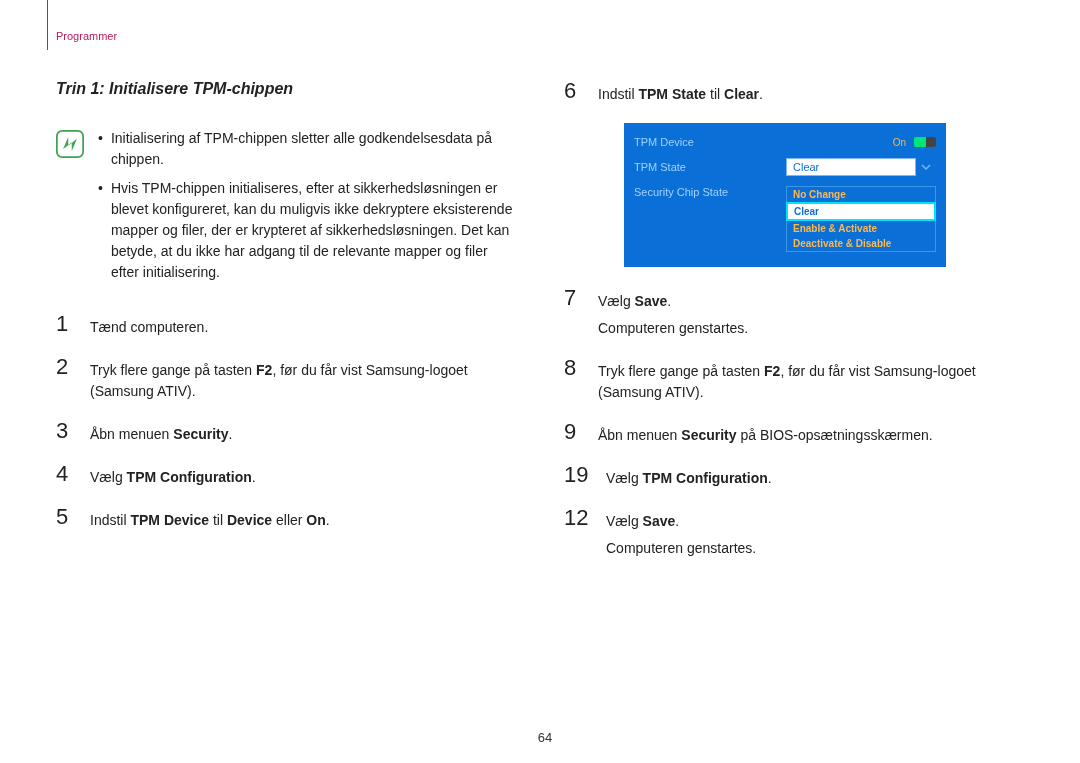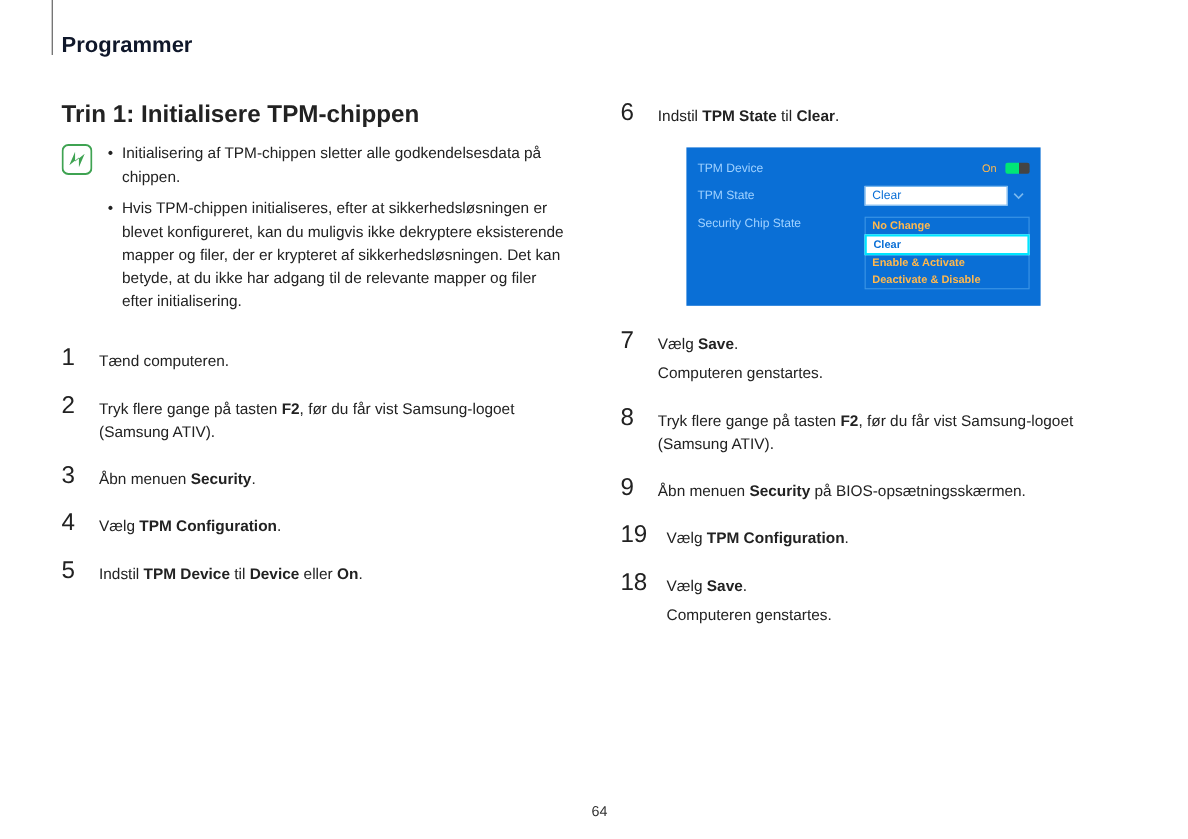--- a/index.html
+++ b/index.html
@@ -19,38 +19,38 @@
   }
   .vline {
     position: absolute;
     left: 47px;
     top: 0;
     width: 1px;
     height: 50px;
     background: #555;
   }
   .header {
-    font-size: 20px;
-    color: #0f172a;
+    font-size: 11px;
+    color: #be185d;
     margin-bottom: 38px;
     margin-left: 0;
-    font-weight: bold;
   }
   .columns {
     display: flex;
     gap: 48px;
   }
   .col {
     flex: 1;
     min-width: 0;
   }
   h2.section-title {
-    font-size: 22px;
+    font-size: 16px;
     font-weight: 700;
-    margin-bottom: 12px;
+    margin-bottom: 30px;
+    font-style: italic;
   }
   p.intro {
     line-height: 1.5;
     margin-bottom: 18px;
   }
   .note-box {
     display: flex;
     align-items: flex-start;
     gap: 14px;
     margin-bottom: 22px;
@@ -273,21 +273,21 @@
         </li>
         <li>
           <span class="step-num">9</span>
           <span class="step-body"><span>Åbn menuen </span><b>Security</b><span> på BIOS-opsætningsskærmen.</span></span>
         </li>
         <li>
           <span class="step-num wide">19</span>
           <span class="step-body"><span>Vælg </span><b>TPM Configuration</b><span>.</span></span>
         </li>
         <li>
-          <span class="step-num wide">18</span>
+          <span class="step-num wide">12</span>
           <span class="step-body">
             <span>Vælg </span><b>Save</b><span>.</span>
             <div class="step-sub">Computeren genstartes.</div>
           </span>
         </li>
       </ol>
     </div>
   </div>
 
   <div class="page-num">64</div>

